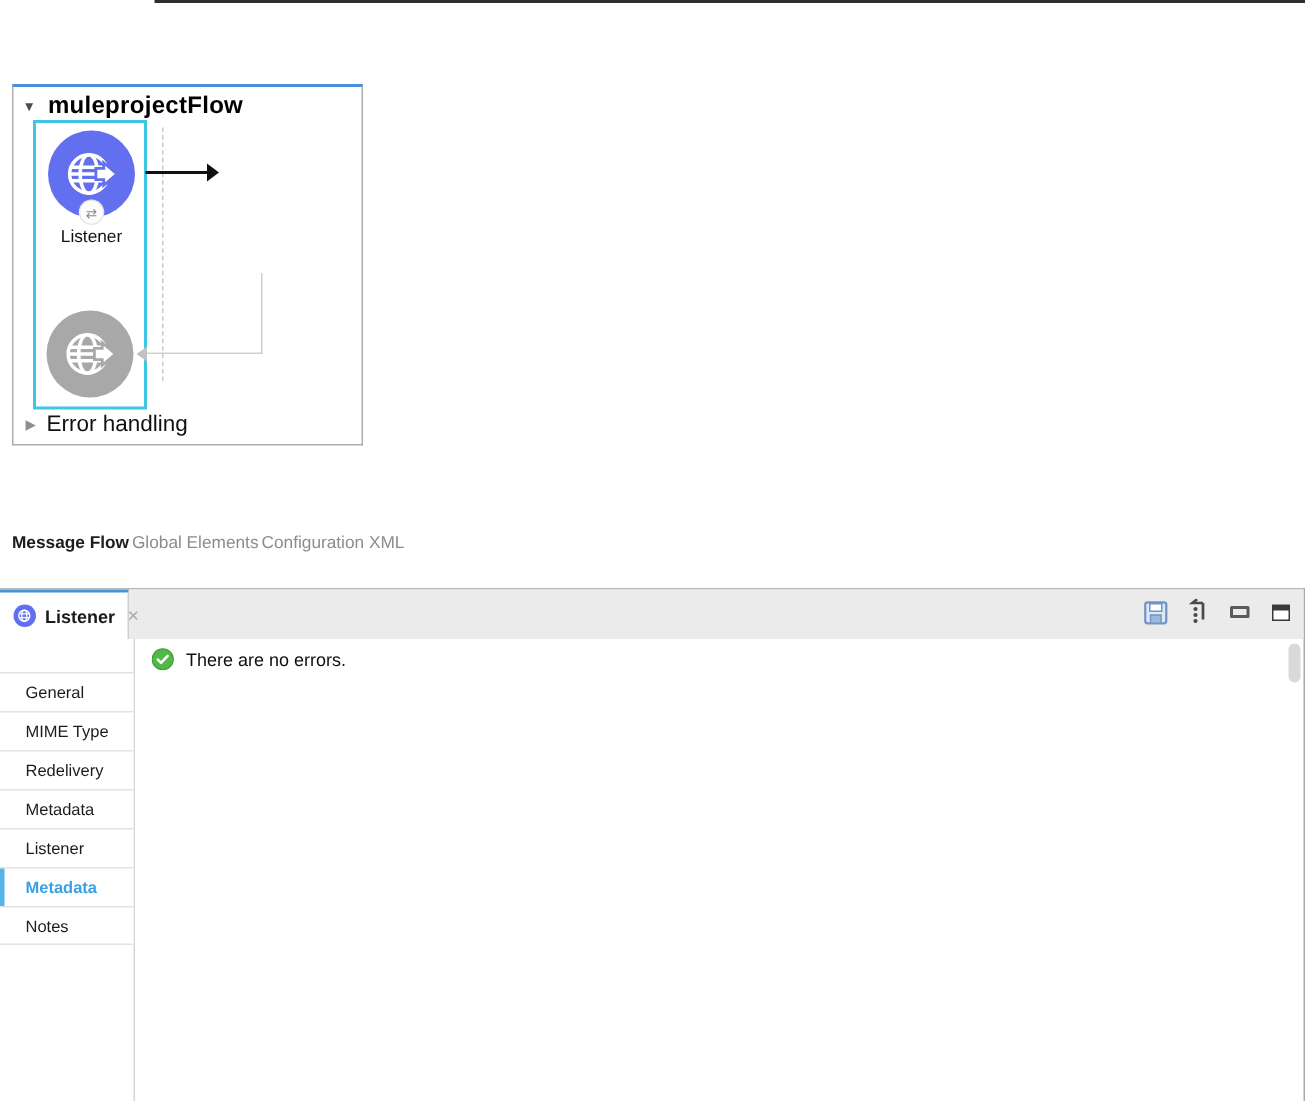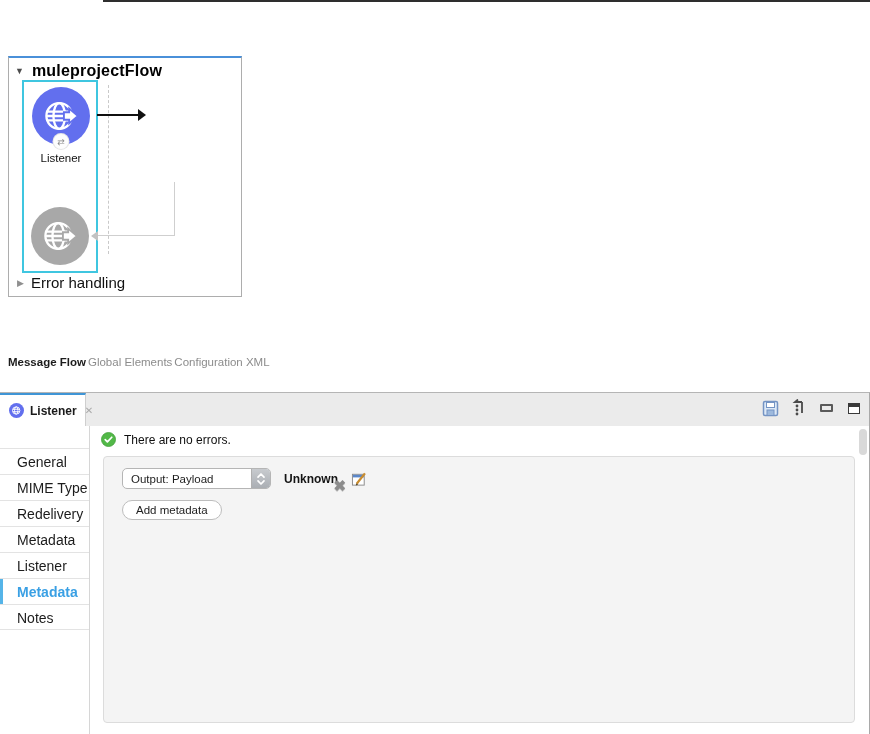--- a/index.html
+++ b/index.html
@@ -89,21 +89,21 @@
   .tb-icons { position:absolute; right:6px; top:6px; display:flex; align-items:center; gap:10px; }
   .tbi { width:18px; height:18px; display:flex; align-items:center; justify-content:center; }
   .icon-min { width:13px; height:8px; border:2px solid #5a5a5a; border-radius:1px; }
   .icon-max { width:12px; height:11px; border:1px solid #3a3a3a; border-top:4px solid #3a3a3a; background:#fff; }
 
   
   .side { position:absolute; left:0; top:33px; width:90px; height:309px; background:#ffffff;
     border-right:1px solid #d6d6d6; }
   .side-list { position:absolute; left:0; top:22px; width:89px; }
   .side-item { position:relative; height:26px; line-height:26px; padding-left:17px;
-    font-size:14px; color:#1c1c1c; border-top:1px solid #e3e3e3; cursor:default; background:#fff; }
+    font-size:11px; color:#1c1c1c; border-top:1px solid #e3e3e3; cursor:default; background:#fff; }
   .side-item:last-child { border-bottom:1px solid #e3e3e3; }
   .side-item.active { color:#3aa0e4; font-weight:700; }
   .side-item.active::before { content:""; position:absolute; left:0; top:0; bottom:0; width:3px; background:#55b4e8; }
 
   
   .status-row { position:absolute; left:101px; top:39px; display:flex; align-items:flex-end; gap:8px; }
   .check-icon { width:15px; height:15px; }
   .status-text { font-size:12px; color:#0f0f0f; }
 
   .meta-panel {
@@ -251,38 +251,16 @@
 
     <div class="status-row">
       <svg class="check-icon" viewBox="0 0 16 16">
         <circle cx="8" cy="8" r="7.5" fill="#52b848"></circle>
         <circle cx="8" cy="8" r="7.5" fill="none" stroke="#3f9e37" stroke-width="0.8"></circle>
         <path d="M4.5 8.2 l2.3 2.4 4.7 -5" fill="none" stroke="#ffffff" stroke-width="1.8" stroke-linecap="round" stroke-linejoin="round"></path>
       </svg>
       <span class="status-text">There are no errors.</span>
     </div>
 
-    <div class="meta-panel">
-      <div class="meta-row">
-        <div class="select">
-          <span class="select-value">Output: Payload</span>
-          <span class="select-stepper">
-            <svg width="10" height="14" viewBox="0 0 10 14" fill="none" stroke="#ffffff" stroke-width="1.7" stroke-linecap="round" stroke-linejoin="round">
-              <path d="M2 5.2 l3 -3.2 3 3.2"></path>
-              <path d="M2 8.8 l3 3.2 3 -3.2"></path>
-            </svg>
-          </span>
-        </div>
-        <span class="type-value">Unknown</span>
-        <svg class="edit-icon" viewBox="0 0 18 17">
-          <rect x="1.5" y="3.5" width="12.5" height="11.5" fill="#ffffff" stroke="#8a8a8a" stroke-width="1"></rect>
-          <rect x="2" y="4" width="11.5" height="2.8" fill="#5b87c9"></rect>
-          <line x1="6" y1="13.5" x2="14.8" y2="2.5" stroke="#c98c2e" stroke-width="2.4"></line>
-          <path d="M5 15.5 l0.6 -2.6 2 1.6 z" fill="#5a4a2a"></path>
-        </svg>
-        <span class="delete-x">✖</span>
-      </div>
-      <button class="add-btn">Add metadata</button>
-    </div>
 
     <div class="scroll-thumb"></div>
   </div>
 </div>
 
 </body></html>

